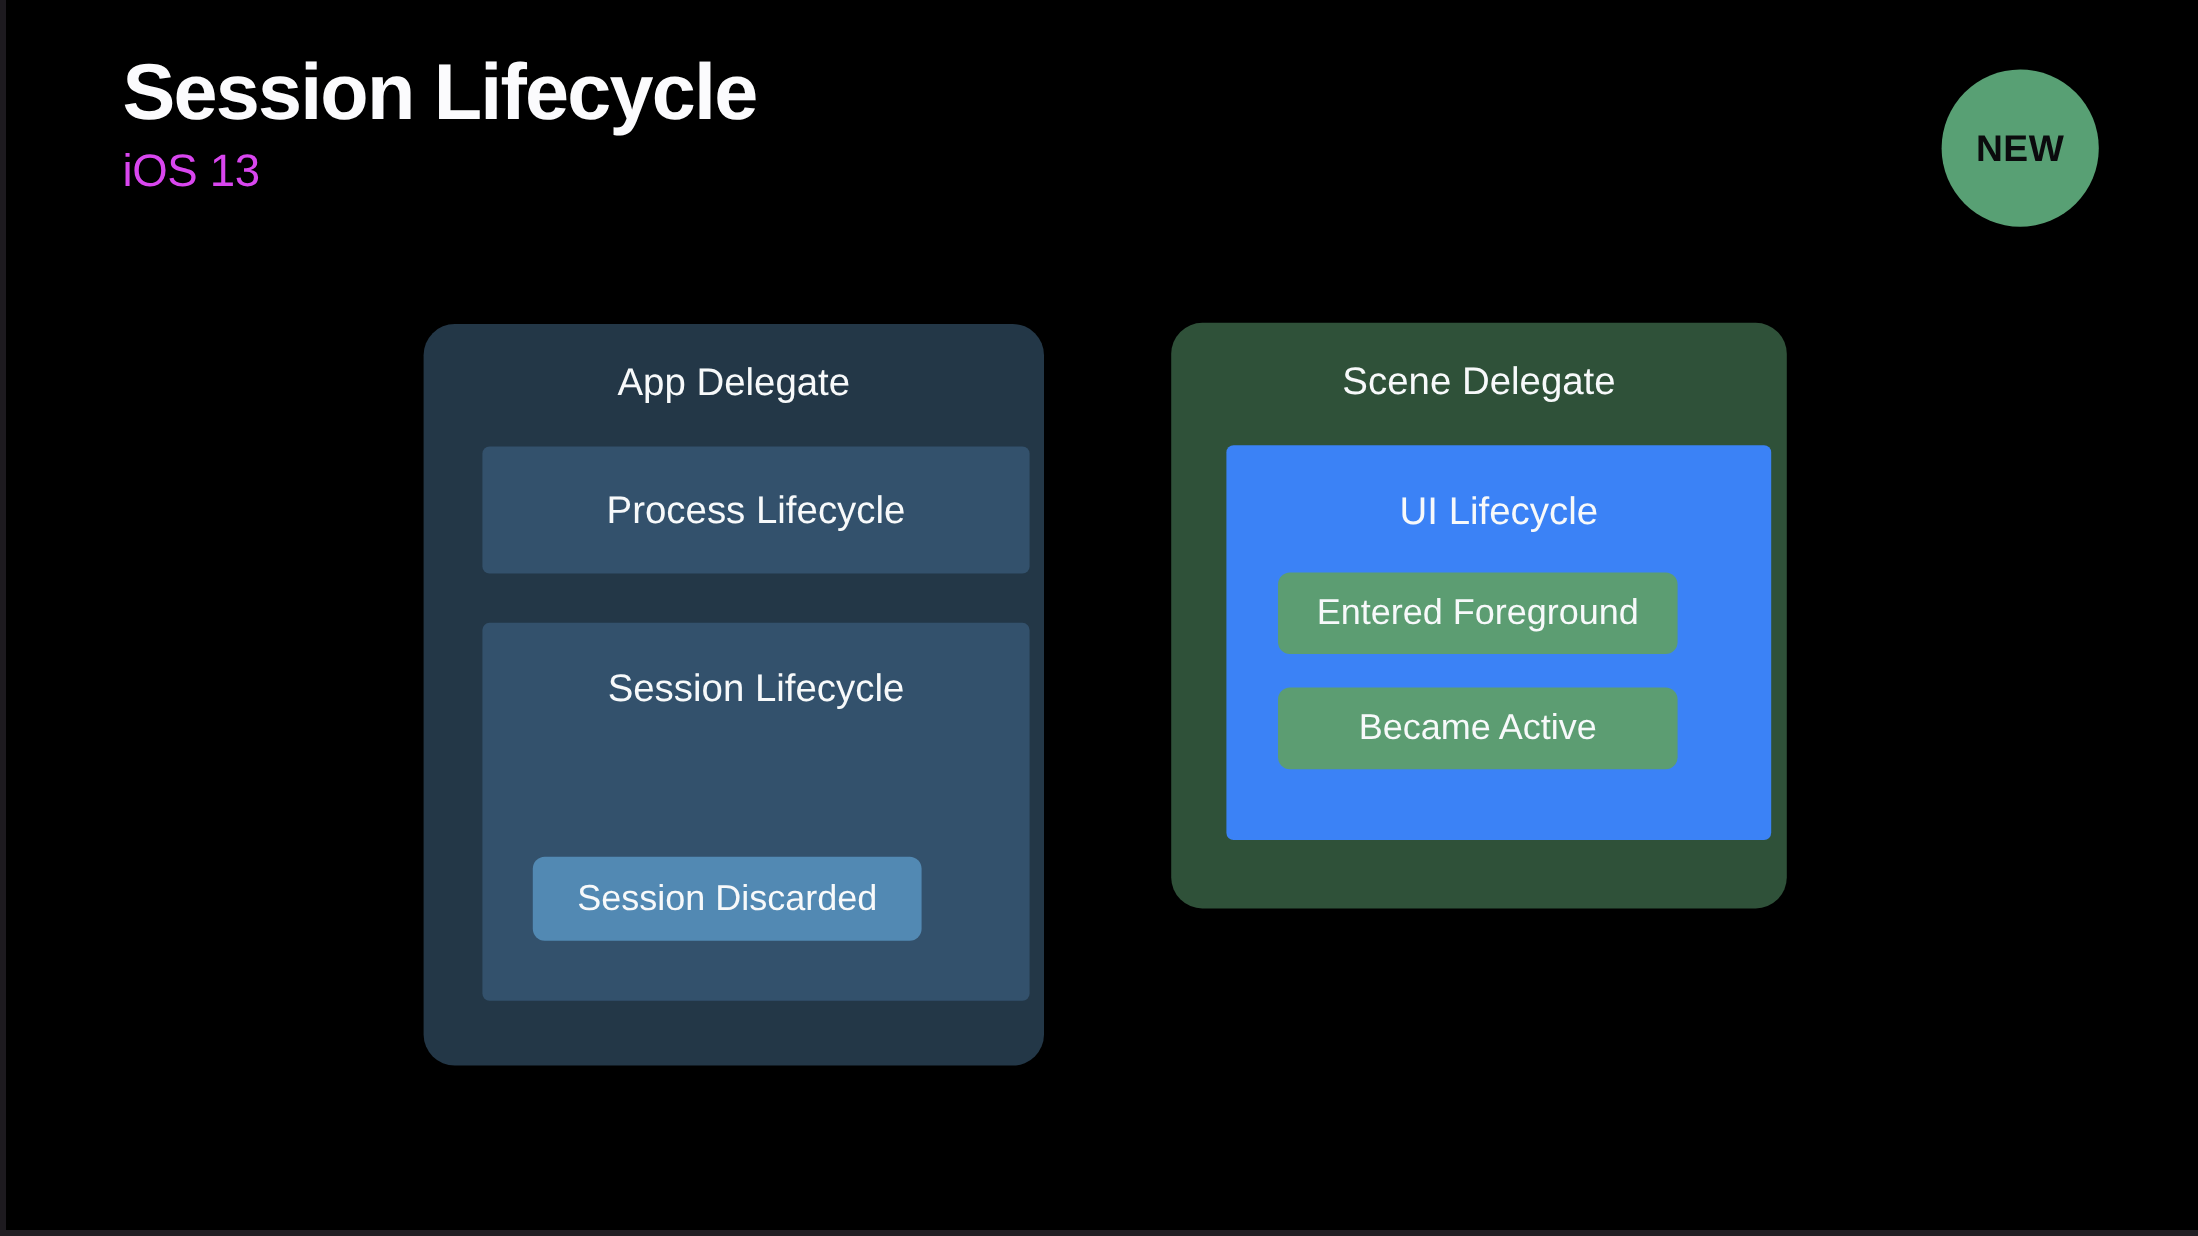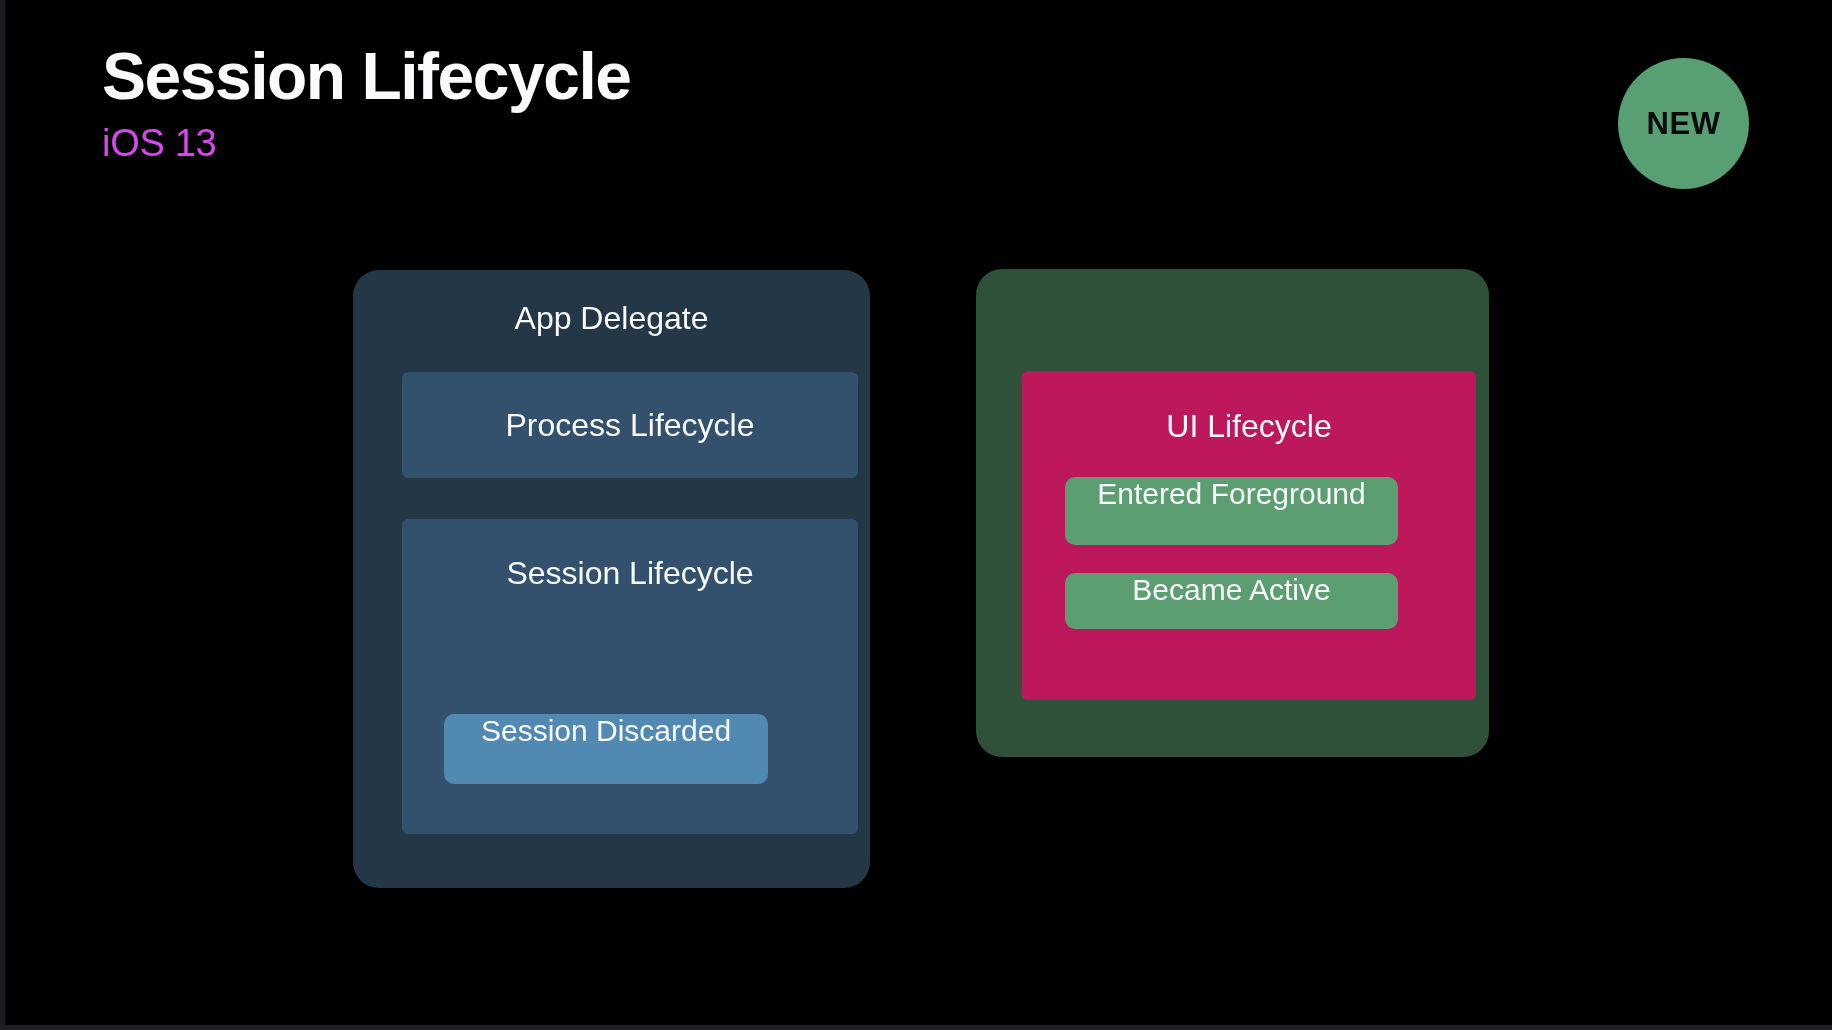--- a/index.html
+++ b/index.html
@@ -124,46 +124,47 @@
     background: #33516c;
   }
   .session-group .group-label {
     top: 36px;
   }
 
   
   .ui-group {
     left: 46px; top: 102px;
     width: 418px; height: 329px;
-    background: #be185d;
+    background: #3b82f6;
   }
   .ui-group .group-label {
     top: 37px;
   }
 
   
   .leaf {
     position: absolute;
     border-radius: 10px;
     display: flex;
+    align-items: center;
     justify-content: center;
   }
   .leaf-label {
     font-size: 30px;
     font-weight: 500;
     color: #f7f9fa;
   }
   .leaf-blue { background: #5289b3; }
   .leaf-green { background: #5c9d72; }
 
   .session-created   { left: 42px; top: 99px;  width: 335px; height: 70px; }
   .session-discarded { left: 42px; top: 195px; width: 324px; height: 70px; }
 
   .entered-foreground { left: 43px; top: 106px; width: 333px; height: 68px; }
-  .became-active      { left: 43px; top: 202px; width: 333px; height: 56px; }
+  .became-active      { left: 43px; top: 202px; width: 333px; height: 68px; }
 </style>
 </head>
 <body>
 
 <div id="stage">
 
   <div class="frame-edge-left"></div>
   <div class="frame-edge-bottom"></div>
 
   <div class="header">
@@ -186,20 +187,21 @@
       <div class="inner-label group-label">Session Lifecycle</div>
 
 
       <div class="leaf leaf-blue session-discarded">
         <span class="leaf-label">Session Discarded</span>
       </div>
     </div>
   </div>
 
   <div class="card card-scene">
+    <div class="card-title">Scene Delegate</div>
 
     <div class="inner-box ui-group">
       <div class="inner-label group-label">UI Lifecycle</div>
 
       <div class="leaf leaf-green entered-foreground">
         <span class="leaf-label">Entered Foreground</span>
       </div>
 
       <div class="leaf leaf-green became-active">
         <span class="leaf-label">Became Active</span>

